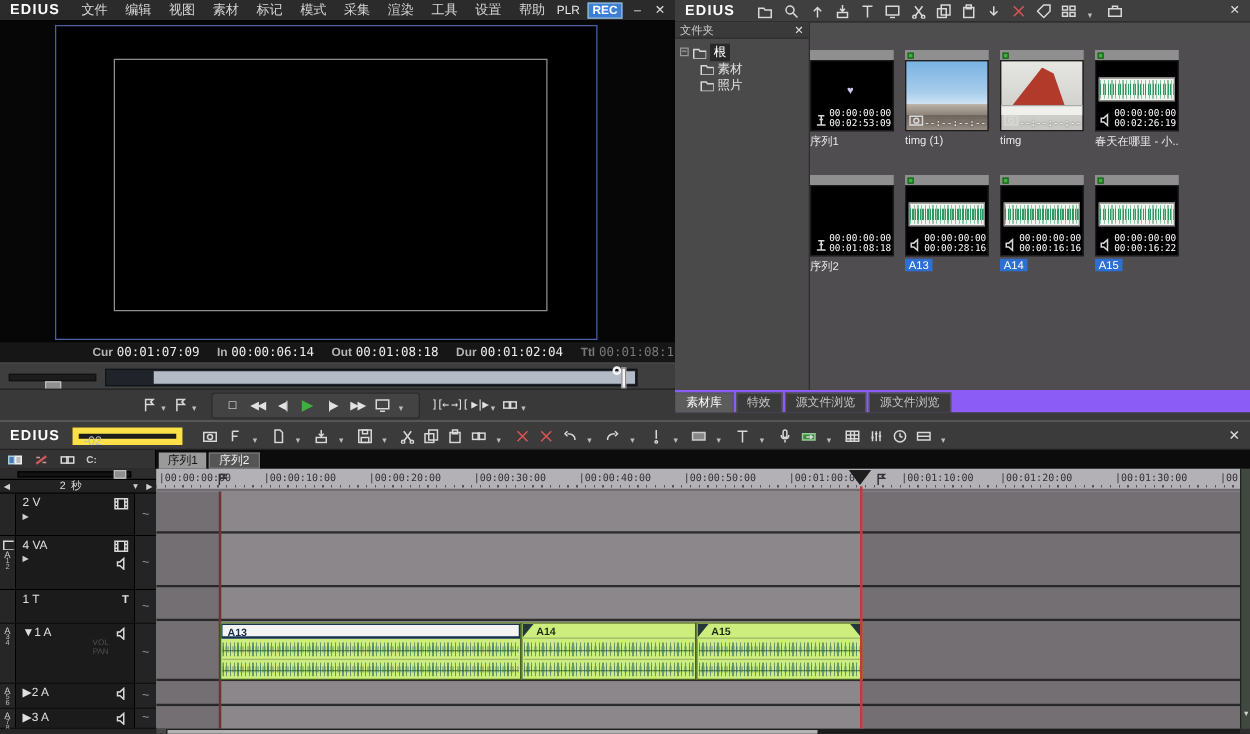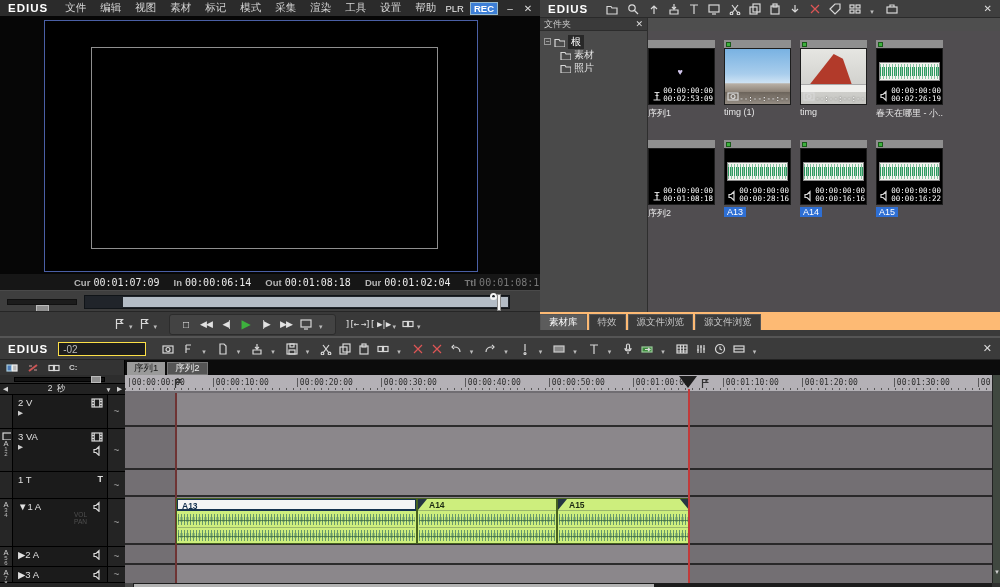--- a/index.html
+++ b/index.html
@@ -75,30 +75,30 @@
   .art-sky{background:linear-gradient(#79b2e2 0%,#a8cdec 45%,#cfe3f4 62%,#b9b0a6 63%,#8d8378 78%,#6d655c 79%,#958d84 100%)}
   .art-red{background:linear-gradient(#e6e6e2,#d3d3cf 60%,#c7c7c3)}
   .redwedge{position:absolute;left:6px;top:5px;width:46px;height:34px;background:#b23a2a;
     clip-path:polygon(0 100%,58% 0,78% 14%,100% 100%)}
   .redbase{position:absolute;left:0;bottom:12px;width:100%;height:8px;background:#efefec;border-top:1px solid #aaa}
   .waveband{position:absolute;left:2px;right:2px;top:13px;height:19px;background:#f4f4f0;border:1px solid #888;
     background-image:repeating-linear-gradient(90deg,rgba(36,150,90,.95) 0 1px,rgba(36,150,90,0) 1px 2px),
       repeating-linear-gradient(90deg,rgba(36,150,90,.5) 0 1px,rgba(36,150,90,0) 1px 3px);
     background-size:100% 9px,100% 15px;background-position:0 center,0 center;background-repeat:repeat-x}
   .heart{position:absolute;left:50%;top:18px;margin-left:-4px;color:#cfc4ea;font-size:9px}
-  .bintabs{left:0;top:312px;width:460px;height:18px;background:#fdba74;display:flex;align-items:flex-end}
+  .bintabs{left:0;top:312px;width:460px;height:18px;background:#8b5cf6;display:flex;align-items:flex-end}
   .btab{height:16px;display:flex;align-items:center;padding:0 8px;font-size:9.5px;background:#3b3b3b;
     color:#c6c6c6;margin-right:2px;border:1px solid #555;border-bottom:none}
   .btab.active{background:#5c5c5c;color:#fff}
   .binfoot{left:0;top:330px;width:460px;height:6px;background:#3a3a3a}
   
   #tl{left:0;top:336px;width:1000px;height:251px;background:#2f2f2f;border-top:2px solid #555}
   .tlbar{left:0;top:0;width:1000px;height:22px;background:#3b3b3b;display:flex;align-items:center;
     border-bottom:1px solid #222}
-  .seqfield{width:88px;height:14px;background:#1d1d1d;border:1px solid #fde047;color:#bbb;font-size:10px;
+  .seqfield{width:88px;height:14px;background:#1d1d1d;border:5px solid #fde047;color:#bbb;font-size:10px;
     padding:0 4px;line-height:13px;margin-right:16px}
   .tlicons{display:flex;align-items:center;gap:7px}
   .tlx{margin-left:auto;margin-right:8px;color:#ddd;font-size:11px}
   .tlrow2{left:0;top:22px;width:1000px;height:15px;background:#0c0c0c;display:flex}
   .modes{width:125px;height:15px;background:#333;display:flex;align-items:center;gap:9px;padding-left:6px;
     border-right:1px solid #000}
   .seqtabs{display:flex;align-items:flex-end;padding-left:2px}
   .stab{height:13px;padding:0 7px;font-size:9.5px;display:flex;align-items:center;margin-right:2px}
   .stab.active{background:#9a9a9a;color:#161616}
   .stab.inactive{background:#555;color:#eee;border:1px solid #787878}
@@ -746,21 +746,21 @@
       </div>
       <div class="lrow" style="height:43px">
         <div class="lstrip">
           <svg class="ic" width="9" height="9">
               <use href="#i-monitor"></use>
             </svg>
           <span class="chA">A</span>
           <span class="chd">12</span>
         </div>
         <div class="lmain">
-          <span class="trklabel">3 VA</span>
+          <span class="trklabel">4 VA</span>
           <span class="trkexp">▶</span>
           <svg class="ic trkicoR" width="12" height="11">
               <use href="#i-film"></use>
             </svg>
           <svg class="ic trkicoR2" width="11" height="11">
               <use href="#i-speaker"></use>
             </svg>
         </div>
         <div class="lpatch">~</div>
       </div>

